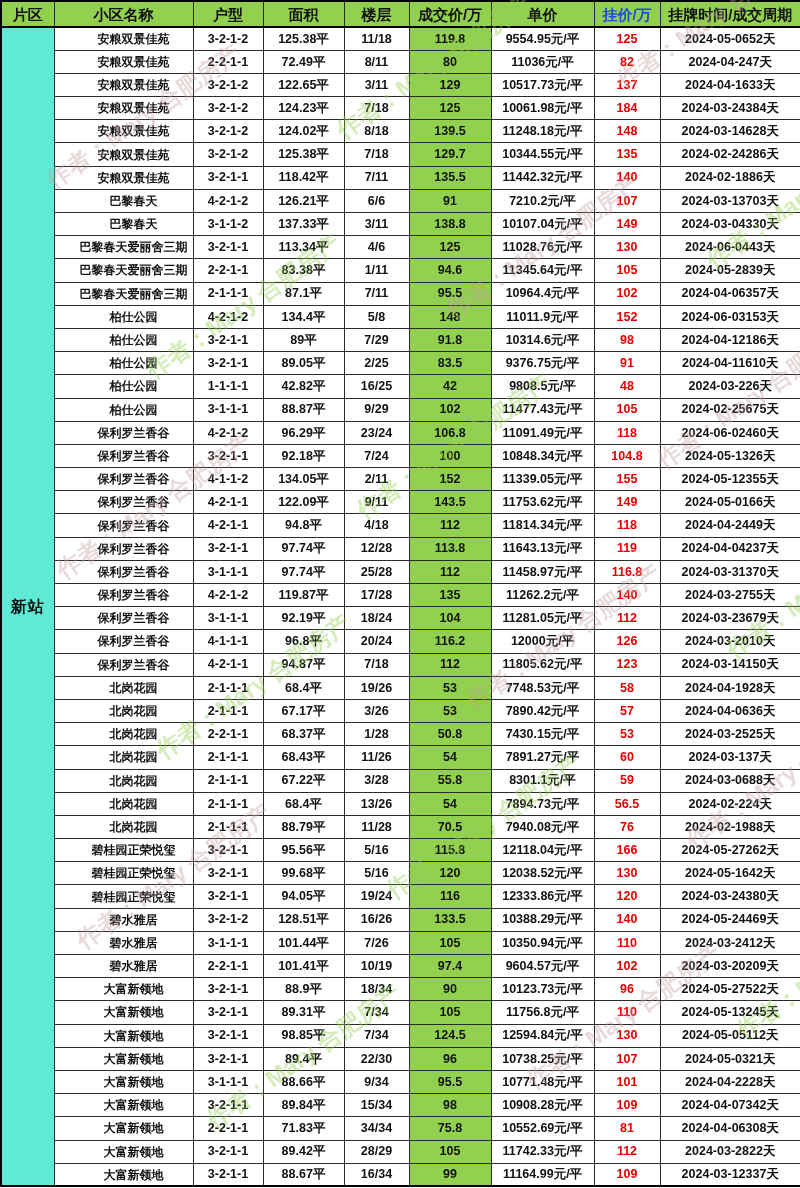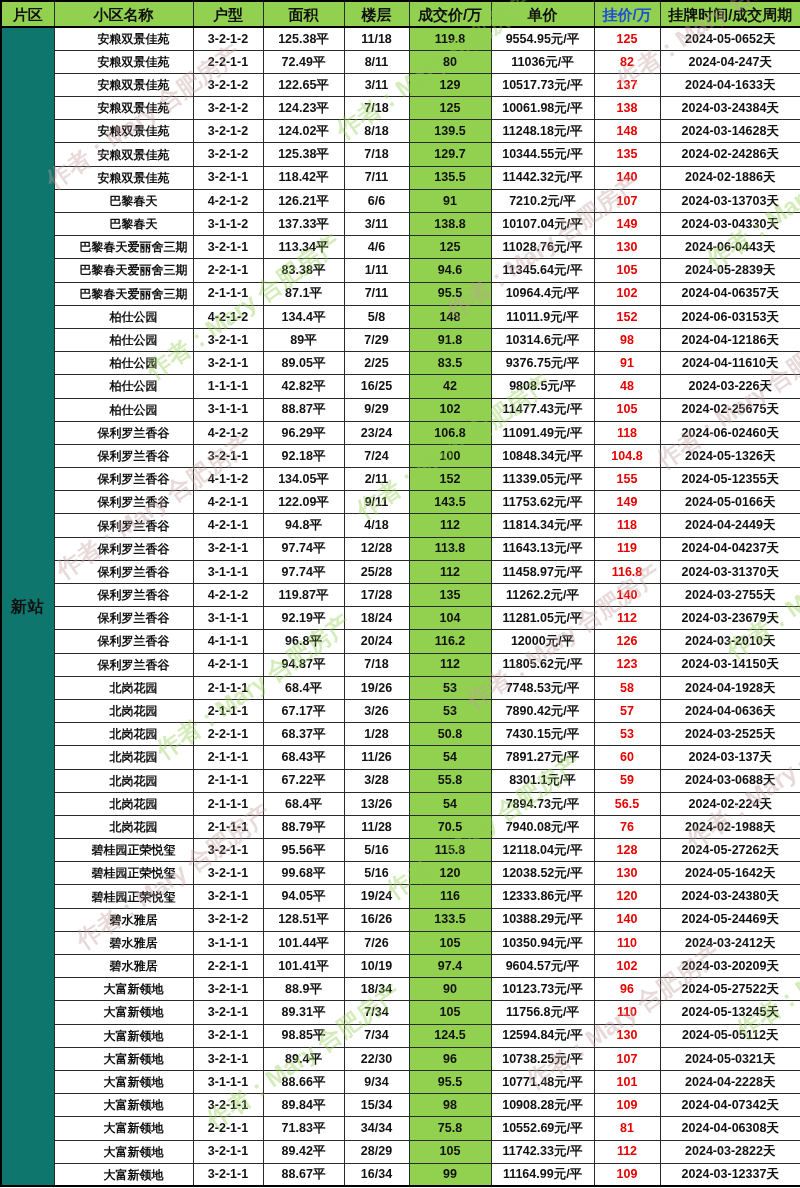--- a/index.html
+++ b/index.html
@@ -9,21 +9,21 @@
   th, td {
     border:1px solid #2a2a2a;
     text-align:center; vertical-align:middle;
     font-weight:700; color:#111;
     overflow:hidden; white-space:nowrap;
     font-size:12.5px; line-height:1;
   }
   thead tr { height:26px; }
   thead th { background:#92D050; font-size:15px; border-bottom:2px solid #000; }
   tbody tr { height:23.2px; }
-  .district-cell { background:#0f766e; font-size:16px; letter-spacing:1px; }
+  .district-cell { background:#5eead4; font-size:16px; letter-spacing:1px; }
   .green-cell { background:#92D050; }
   .red-text { color:#e60000; }
   .red-head { color:#1d4ed8; }
   .col-community { font-size:12px;padding-left:20px; }
   .watermark-layer { position:absolute; inset:0; pointer-events:none; z-index:5; overflow:hidden; }
   .wm {
     position:absolute; white-space:nowrap;
     font-size:24px; font-weight:700;
     transform:rotate(-35deg); transform-origin:left top;
   }
@@ -91,21 +91,21 @@
           <td class="red-text">137</td>
           <td class="col-date">2024-04-1633天</td>
         </tr>
         <tr>
           <td class="col-community">安粮双景佳苑</td>
           <td class="col-layout">3-2-1-2</td>
           <td class="col-area">124.23平</td>
           <td class="col-floor">7/18</td>
           <td class="green-cell">125</td>
           <td class="col-unit">10061.98元/平</td>
-          <td class="red-text">138</td>
+          <td class="red-text">184</td>
           <td class="col-date">2024-03-24384天</td>
         </tr>
         <tr>
           <td class="col-community">安粮双景佳苑</td>
           <td class="col-layout">3-2-1-2</td>
           <td class="col-area">124.02平</td>
           <td class="col-floor">8/18</td>
           <td class="green-cell">139.5</td>
           <td class="col-unit">11248.18元/平</td>
           <td class="red-text">148</td>
@@ -411,21 +411,21 @@
           <td class="red-text">76</td>
           <td class="col-date">2024-02-1988天</td>
         </tr>
         <tr>
           <td class="col-community">碧桂园正荣悦玺</td>
           <td class="col-layout">3-2-1-1</td>
           <td class="col-area">95.56平</td>
           <td class="col-floor">5/16</td>
           <td class="green-cell">115.8</td>
           <td class="col-unit">12118.04元/平</td>
-          <td class="red-text">128</td>
+          <td class="red-text">166</td>
           <td class="col-date">2024-05-27262天</td>
         </tr>
         <tr>
           <td class="col-community">碧桂园正荣悦玺</td>
           <td class="col-layout">3-2-1-1</td>
           <td class="col-area">99.68平</td>
           <td class="col-floor">5/16</td>
           <td class="green-cell">120</td>
           <td class="col-unit">12038.52元/平</td>
           <td class="red-text">130</td>

